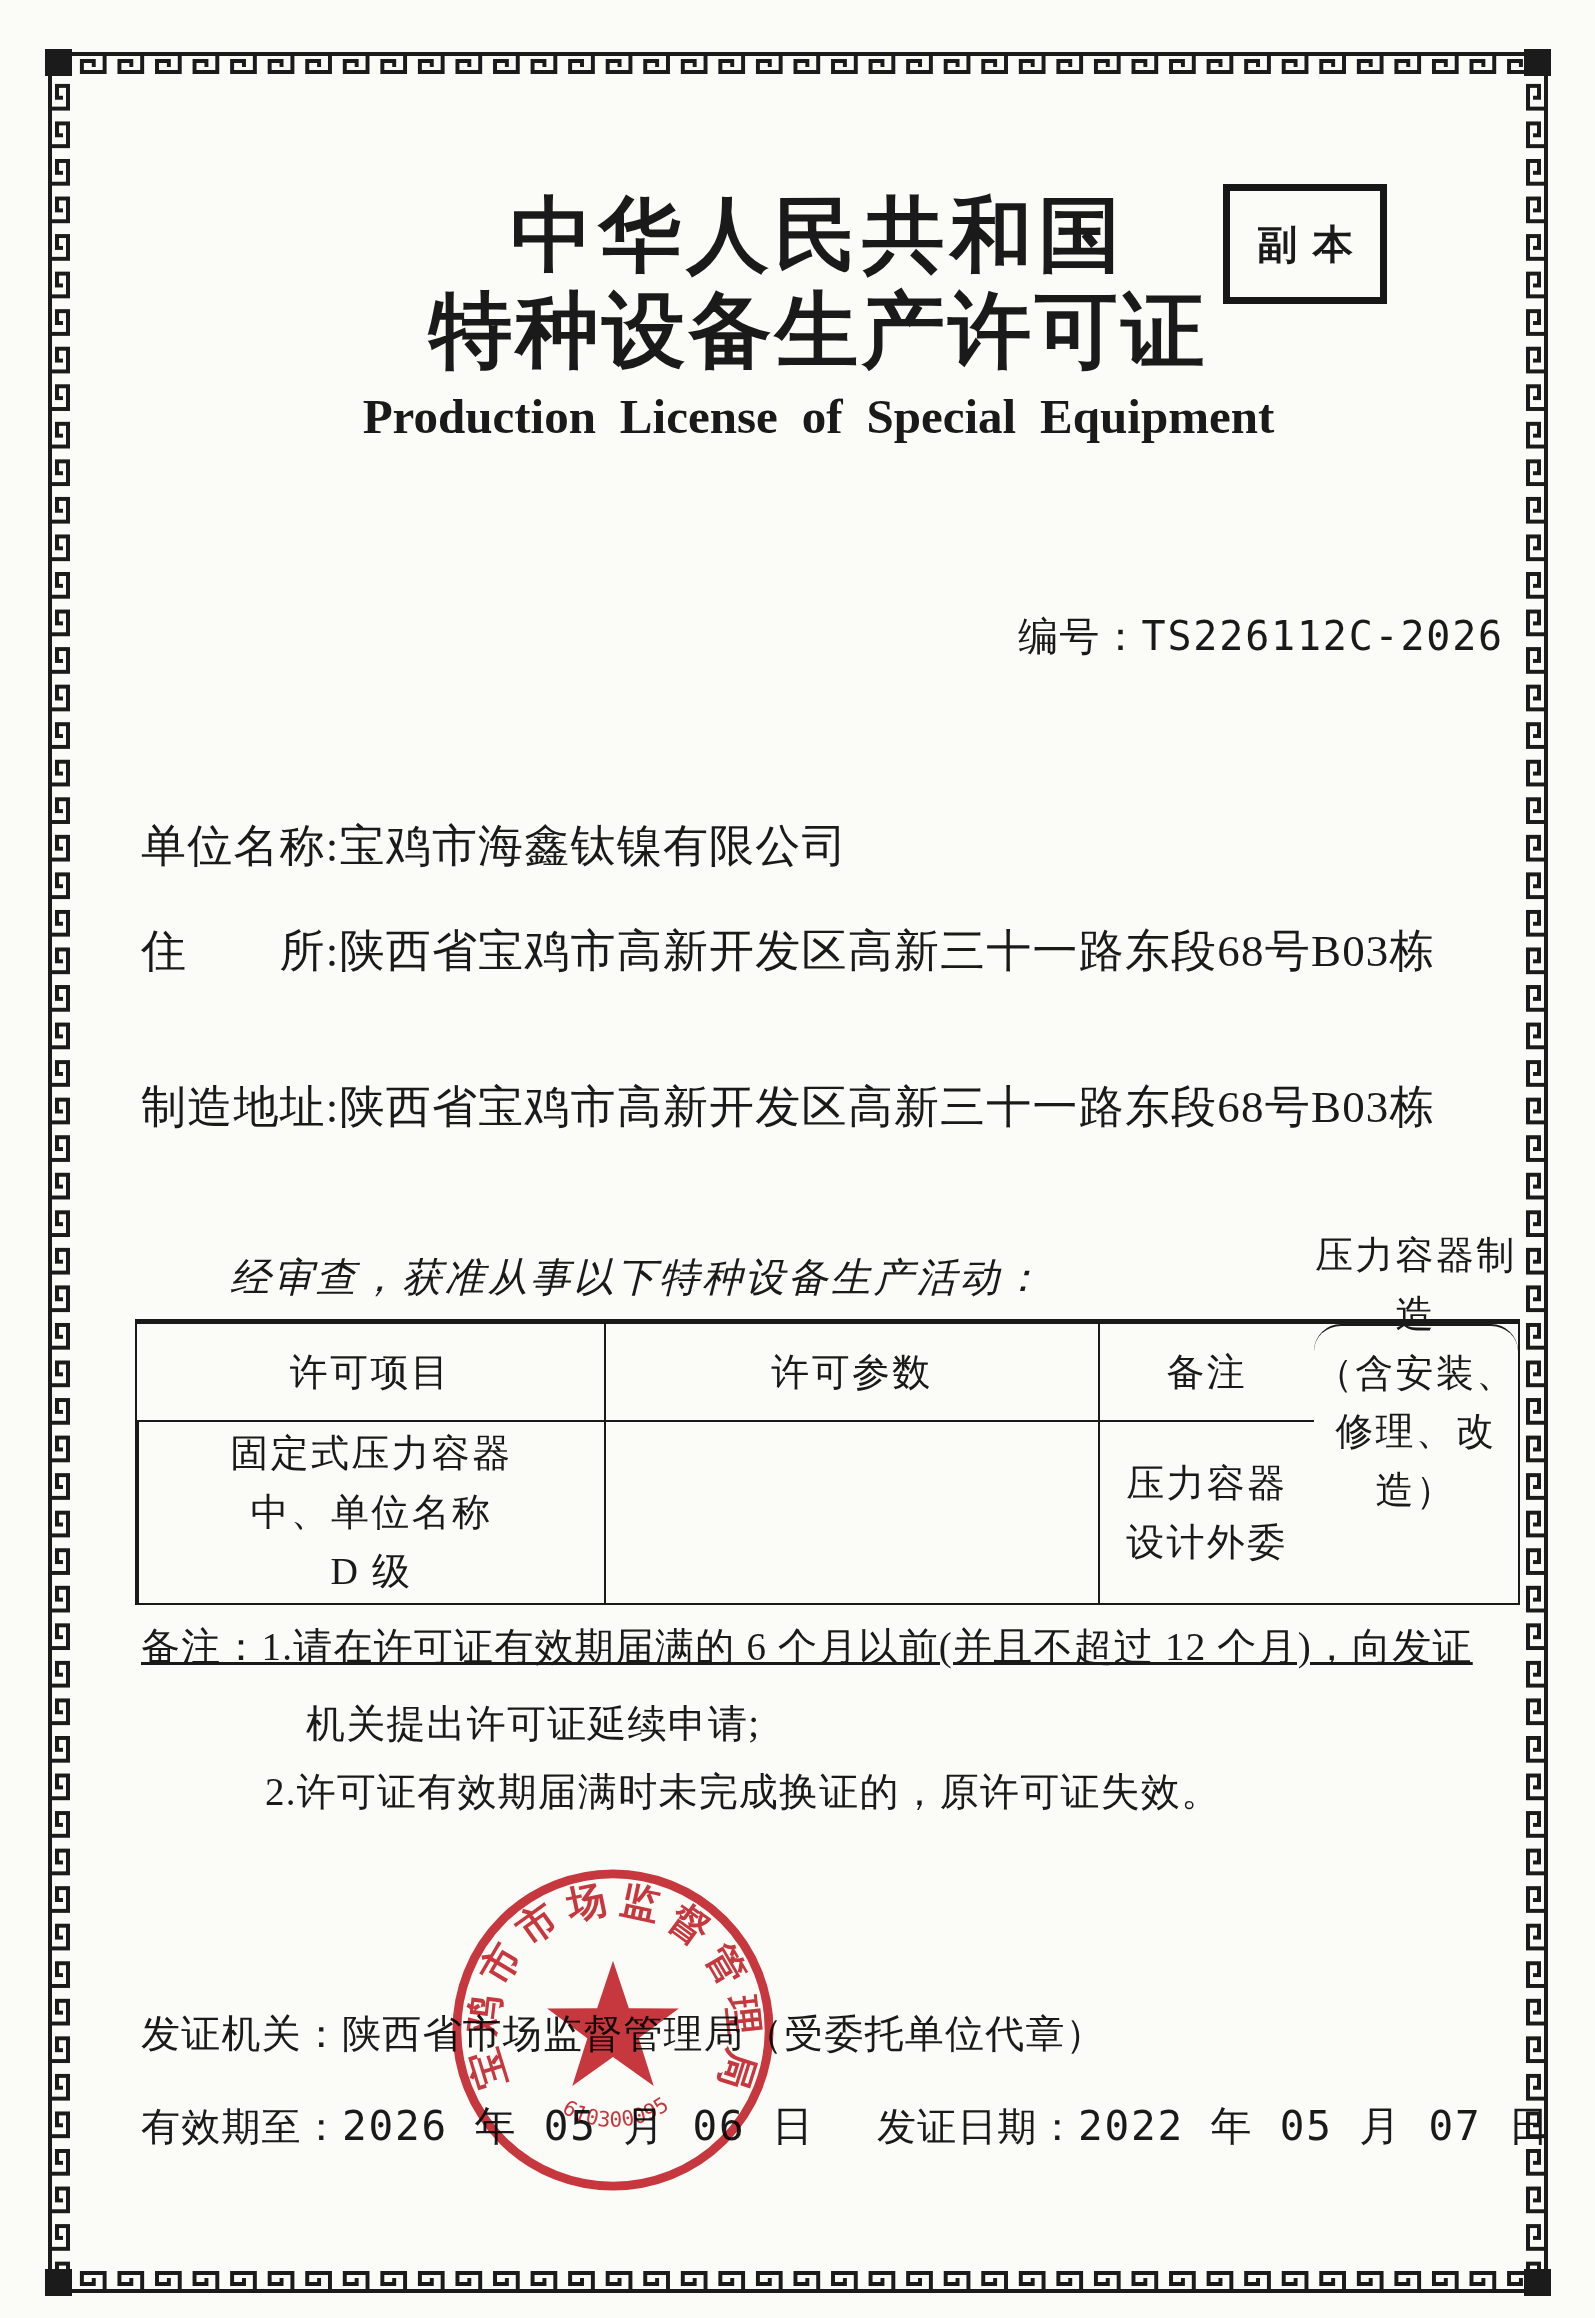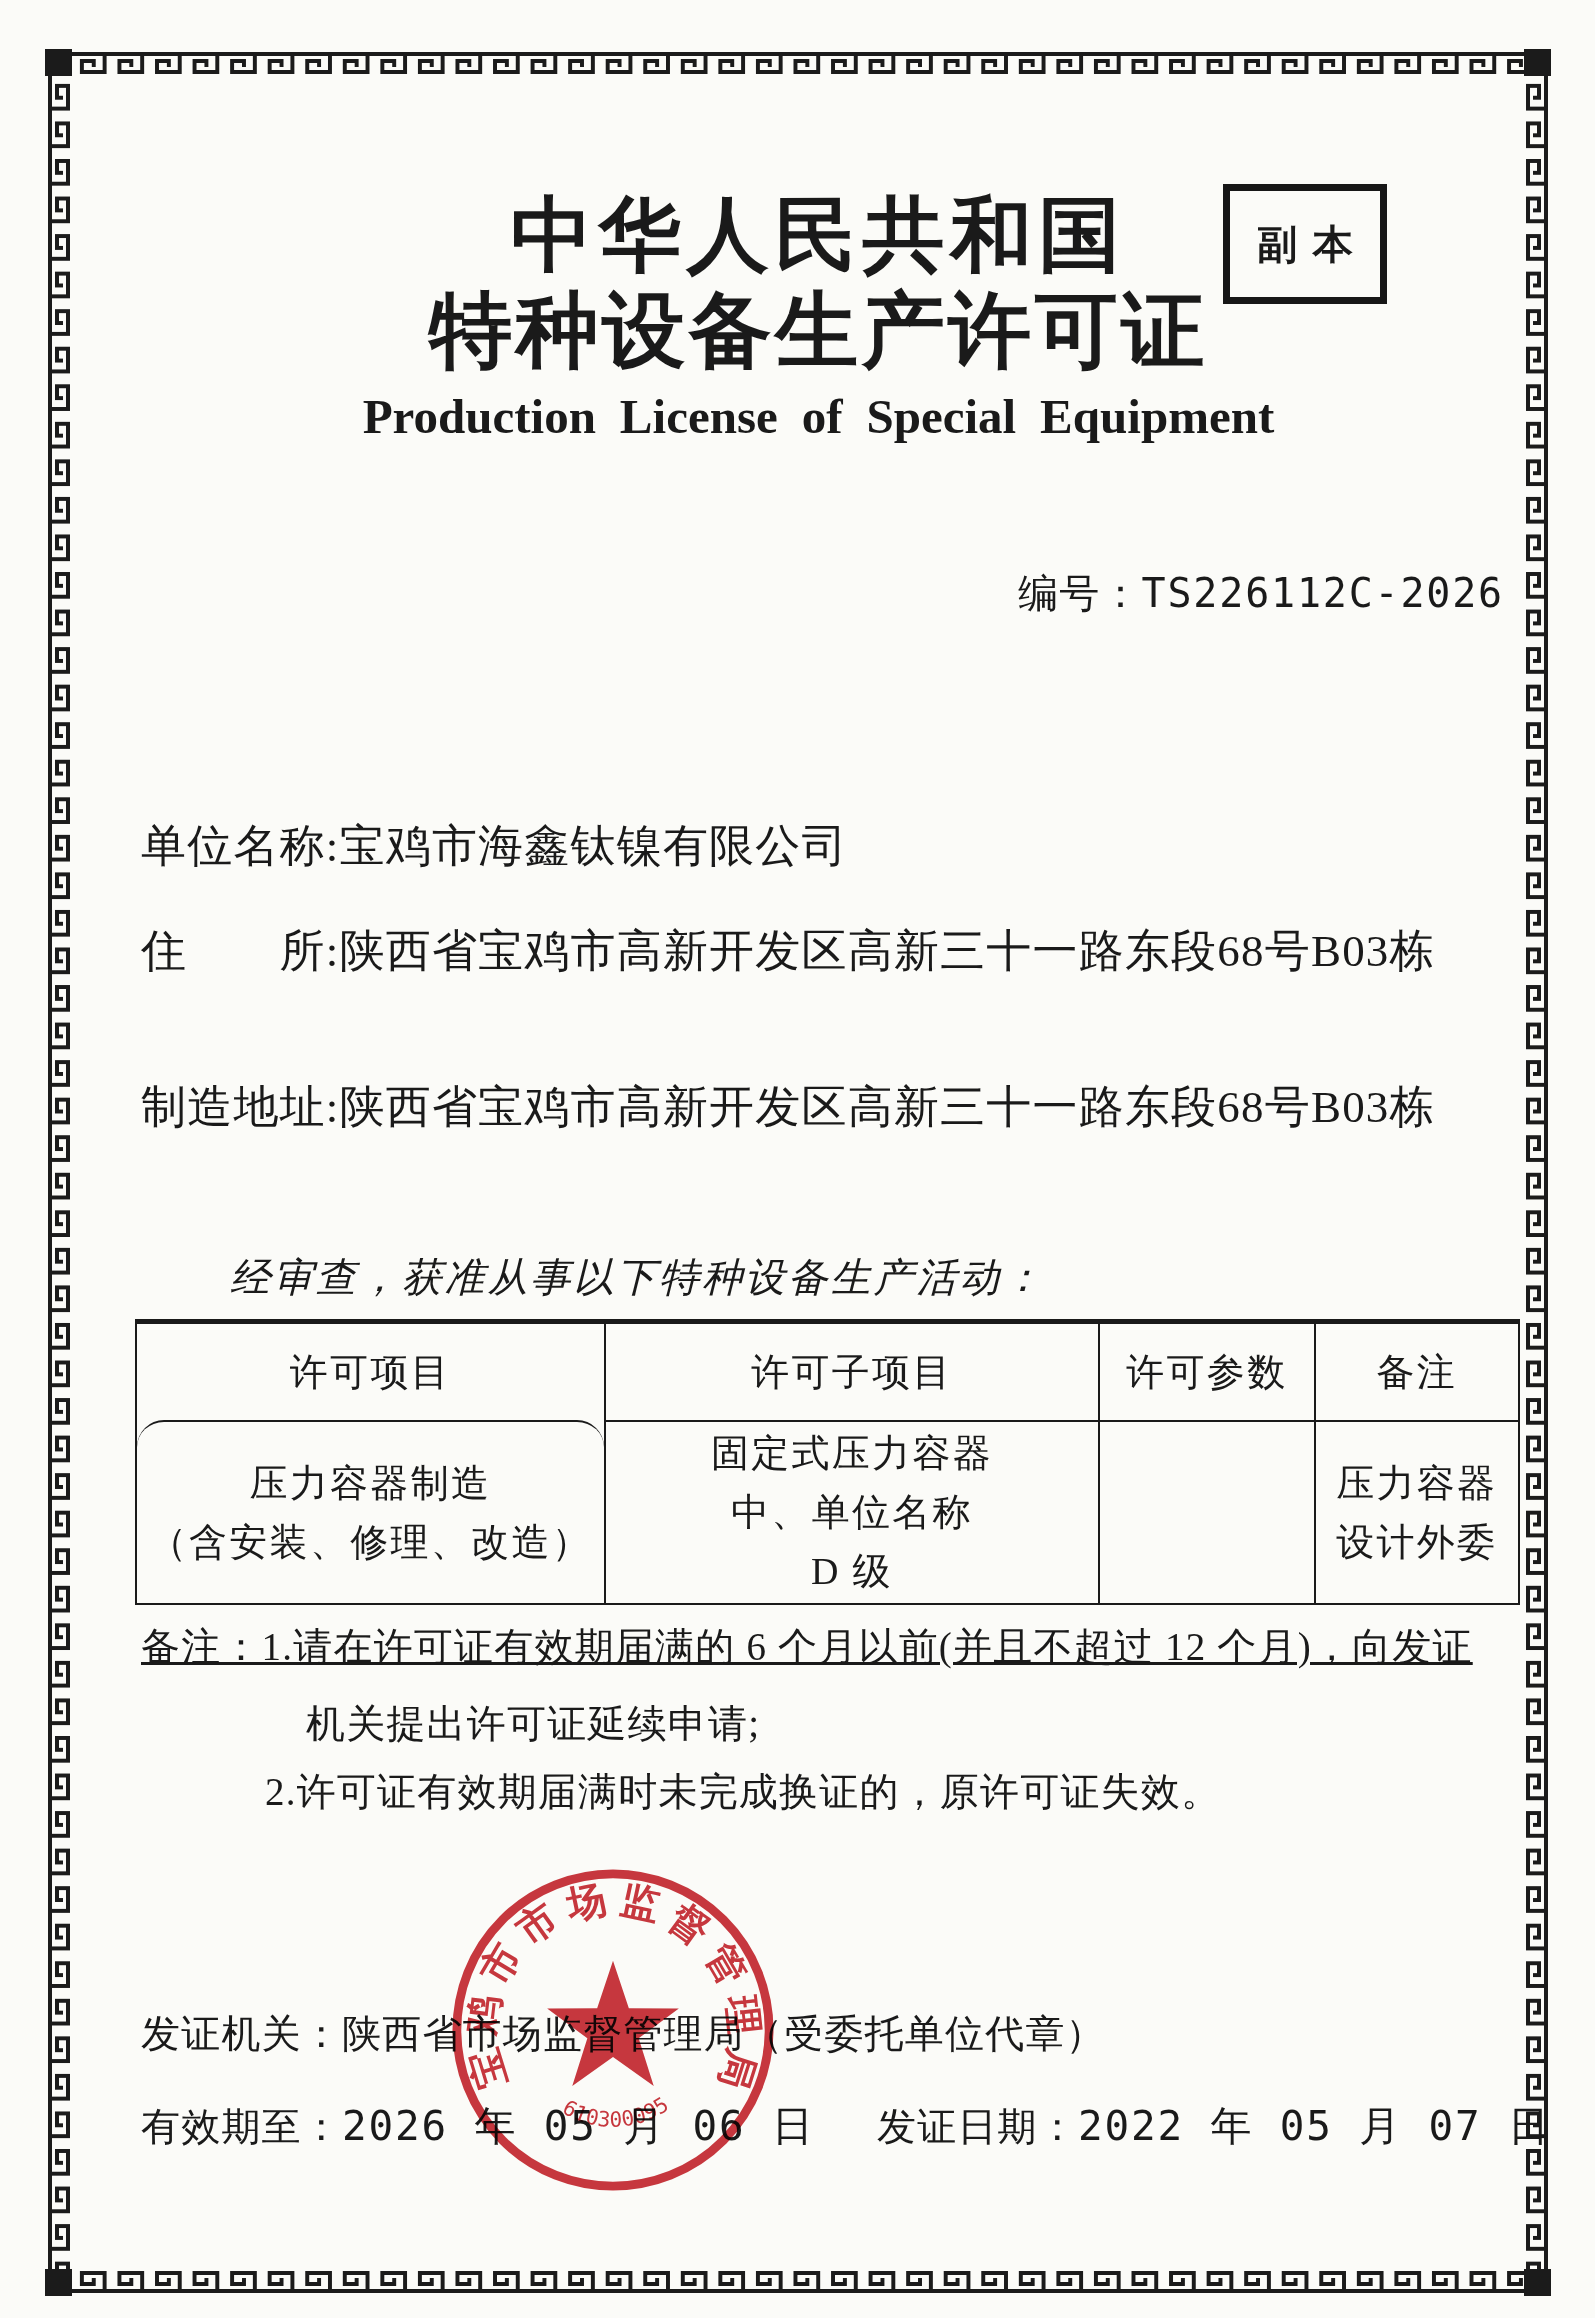--- a/index.html
+++ b/index.html
@@ -20,21 +20,21 @@
   .t-en1{top:388px;font-size:49px;font-weight:bold;word-spacing:11.7px;}
   .t-en2{top:451px;font-size:49px;font-weight:bold;word-spacing:5.9px;}
   
   .copy-box{
     left:1223px;top:184px;width:164px;height:120px;
     border:7.6px solid #171717;box-sizing:border-box;
     display:flex;align-items:center;justify-content:center;
     font-size:40px;font-weight:bold;letter-spacing:15.3px;text-indent:15.3px;
   }
   
-  .lic-no{left:1018px;top:566px;font-size:40px;letter-spacing:1.2px;white-space:nowrap;}
+  .lic-no{left:1018px;top:609px;font-size:40px;letter-spacing:1.2px;white-space:nowrap;}
   .mono{font-family:"DejaVu Sans Mono",monospace;letter-spacing:1.8px;}
   
   .frow{left:141px;font-size:45px;letter-spacing:1.2px;white-space:nowrap;}
   .frow .val{letter-spacing:1.2px;}
   .r1{top:816px;} .r2{top:921px;} .r3{top:1077px;}
   
   .intro{left:230px;top:1250px;font-size:40px;letter-spacing:2.9px;font-style:italic;}
   
   .license-table{
     left:135px;top:1319px;width:1385px;height:286px;box-sizing:border-box;
@@ -122,21 +122,20 @@
     <span>住　　所:</span><span class="val">陕西省宝鸡市高新开发区高新三十一路东段68号B03栋</span>
   </div>
   <div class="abs frow r3">
     <span>制造地址:</span><span class="val">陕西省宝鸡市高新开发区高新三十一路东段68号B03栋</span>
   </div>
 
   <div class="abs intro">经审查，获准从事以下特种设备生产活动：</div>
 
   <div class="abs license-table">
     <div class="cell first">许可项目</div>
-    <div class="cell">许可子项目</div>
     <div class="cell">许可参数</div>
     <div class="cell">备注</div>
 
     <div class="cell body first">
       <div>压力容器制造</div>
       <div>（含安装、修理、改造）</div>
     </div>
     <div class="cell body">
       <div>固定式压力容器</div>
       <div>中、单位名称</div>

